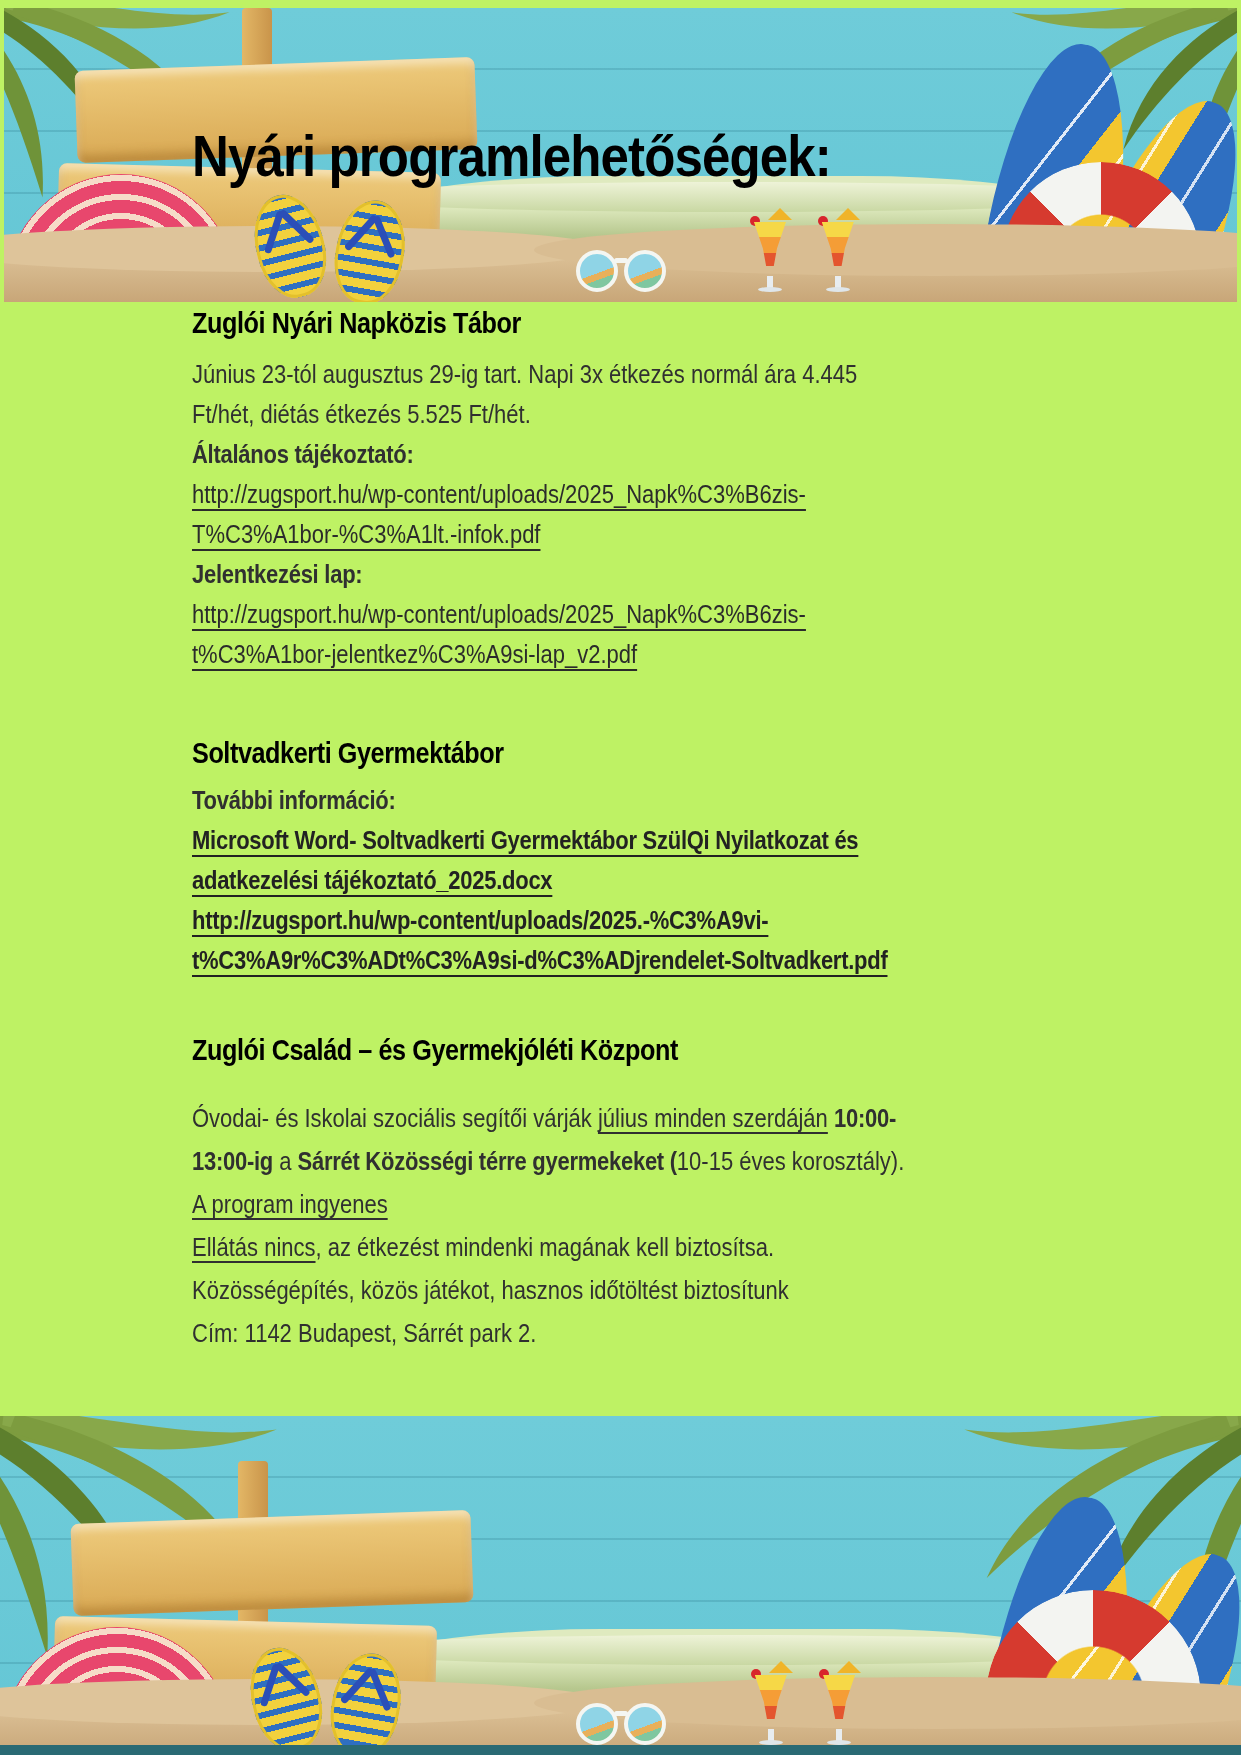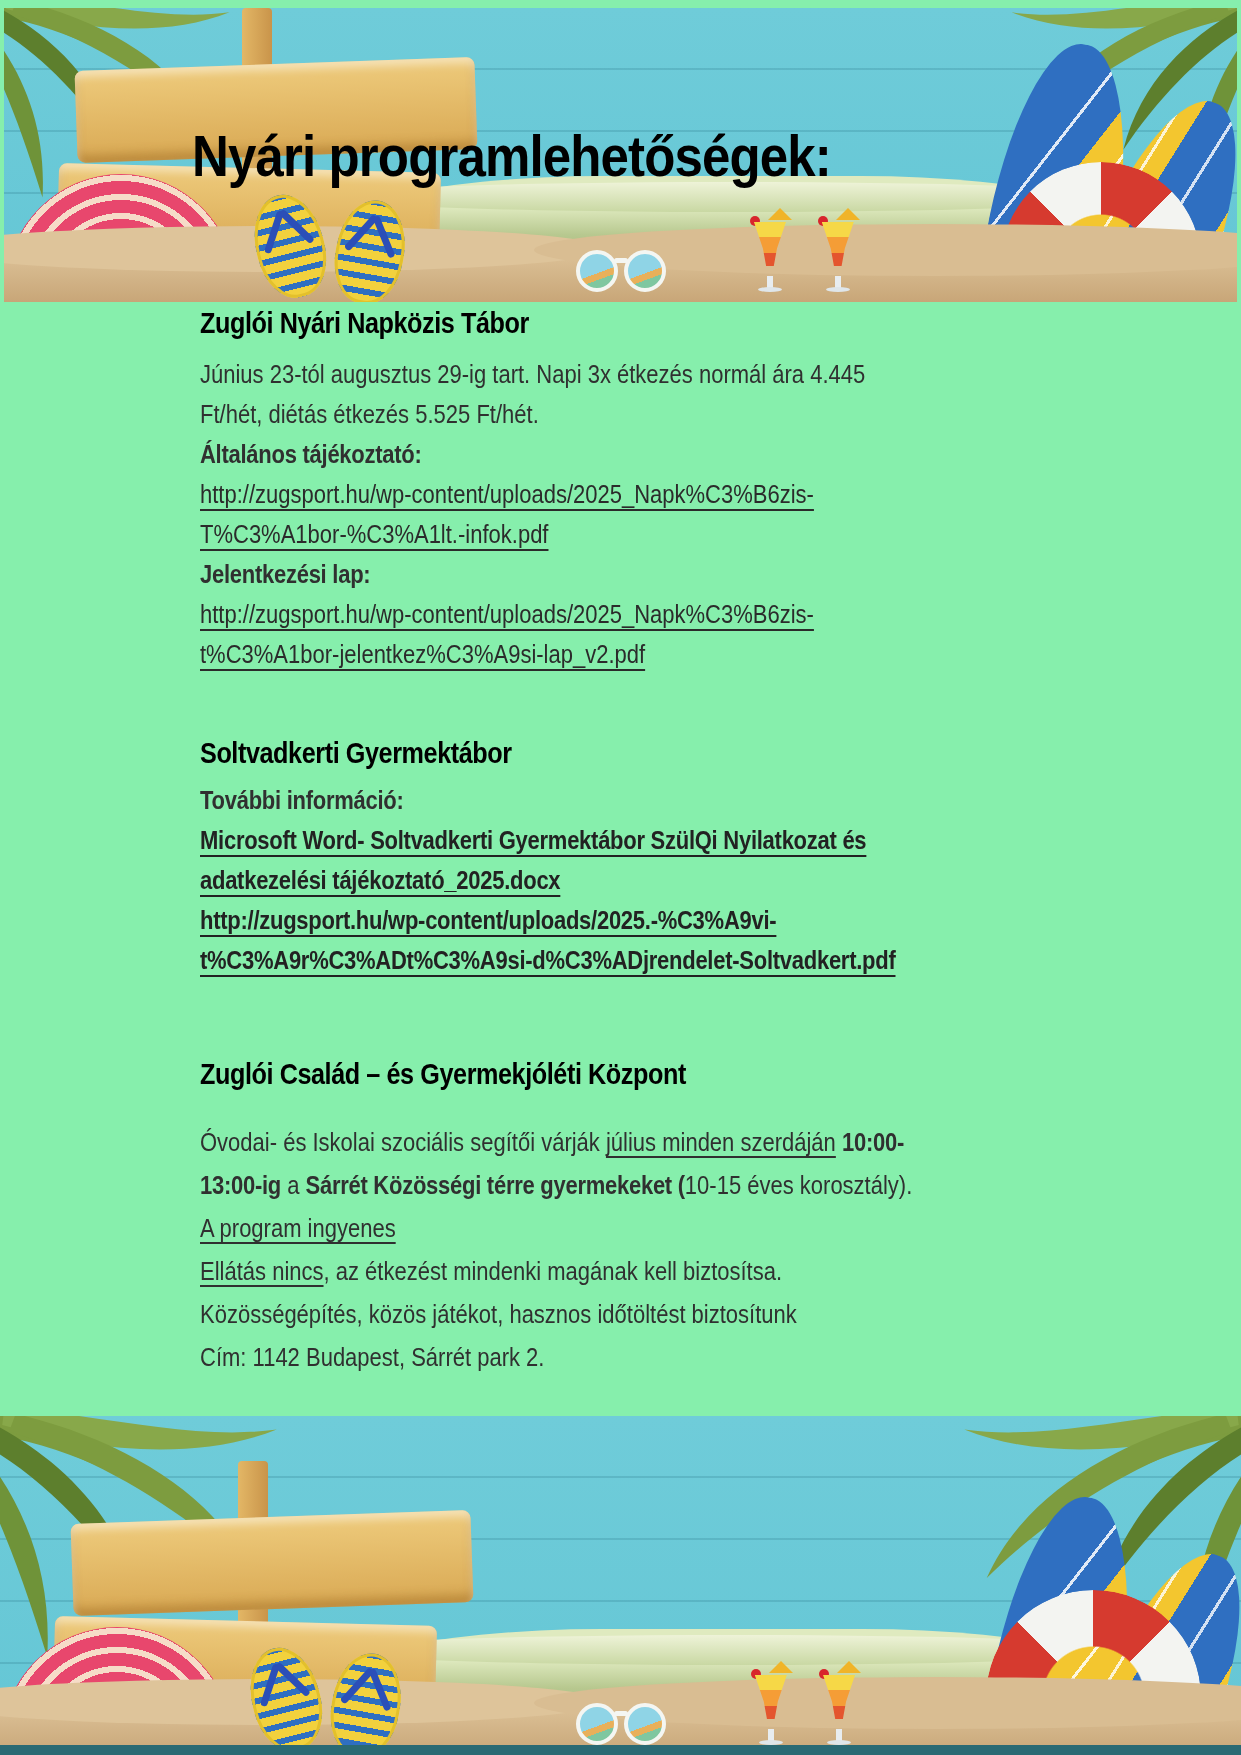--- a/index.html
+++ b/index.html
@@ -1,16 +1,16 @@
 <!DOCTYPE html>
 <html><head>
 <meta charset="utf-8">
 <style>
   html,body{margin:0;padding:0;background:#ffffff;}
-  .page{position:relative;width:1241px;height:1755px;background:#86efac;overflow:hidden;
+  .page{position:relative;width:1241px;height:1755px;background:#bef264;overflow:hidden;
         font-family:"Liberation Sans",sans-serif;}
 
   
   .banner{position:absolute;overflow:hidden;
     background:
       repeating-linear-gradient(180deg, rgba(0,0,0,0) 0 60px, rgba(20,90,110,0.18) 60px 62px),
       linear-gradient(180deg,#6fccd9,#64c6d5);}
   .banner.header{top:8px;left:4px;right:4px;height:294px;}
   .banner.footer{top:1416px;left:0;right:0;height:339px;}
   .banner.footer::after{content:"";position:absolute;left:0;right:0;bottom:0;height:10px;background:#2a6a74;}
@@ -95,29 +95,29 @@
         linear-gradient(118deg,#2f6fc1 0 46%,#f3c62f 46% 78%,#2f6fc1 78%);}
   .surf.b{width:120px;height:300px;right:18px;bottom:-90px;transform:rotate(22deg);
       background:
         repeating-linear-gradient(100deg, rgba(255,255,255,0) 0 30px, rgba(255,255,255,.8) 30px 33px, rgba(255,255,255,0) 33px 52px),
         linear-gradient(100deg,#f3c62f 0 30%,#2f6fc1 30% 75%,#f3c62f 75%);}
 
   
   .title{position:absolute;left:192px;top:122px;font-size:58px;font-weight:bold;color:#000;
       letter-spacing:-1px;white-space:nowrap;transform:scaleX(.88);transform-origin:left center;z-index:3;}
 
-  .content{position:absolute;left:200px;top:300px;width:780px;z-index:2;color:#303030;}
+  .content{position:absolute;left:192px;top:300px;width:780px;z-index:2;color:#303030;}
   .section{margin:0;}
   .sec-h{font-size:30px;line-height:46px;font-weight:bold;color:#000;letter-spacing:-0.5px;
       transform:scaleX(.84);transform-origin:left center;white-space:nowrap;}
   .sec-body{padding-top:8px;}
   .line{font-size:25px;line-height:40px;white-space:nowrap;transform:scaleX(.88);transform-origin:left center;}
   .section.s2 .sec-body,.section.s3 .sec-body{padding-top:4px;}
   .section.s1{margin-bottom:56px;}
-  .section.s2{margin-bottom:71px;}
+  .section.s2{margin-bottom:47px;}
   .section.s3{margin-bottom:43px;}
   .section.s4 .sec-body{padding-top:24px;}
   .section.s4 .line{line-height:43px;}
 
   .seg-n{font-weight:normal;}
   .seg-b{font-weight:bold;letter-spacing:-0.3px;}
   .seg-u{text-decoration:underline;text-underline-offset:5px;}
   .seg-link{text-decoration:underline;text-underline-offset:6px;color:#2b2b2b;cursor:pointer;}
   .seg-blink{font-weight:bold;letter-spacing:-0.3px;text-decoration:underline;text-underline-offset:6px;color:#222;cursor:pointer;}
 </style>

